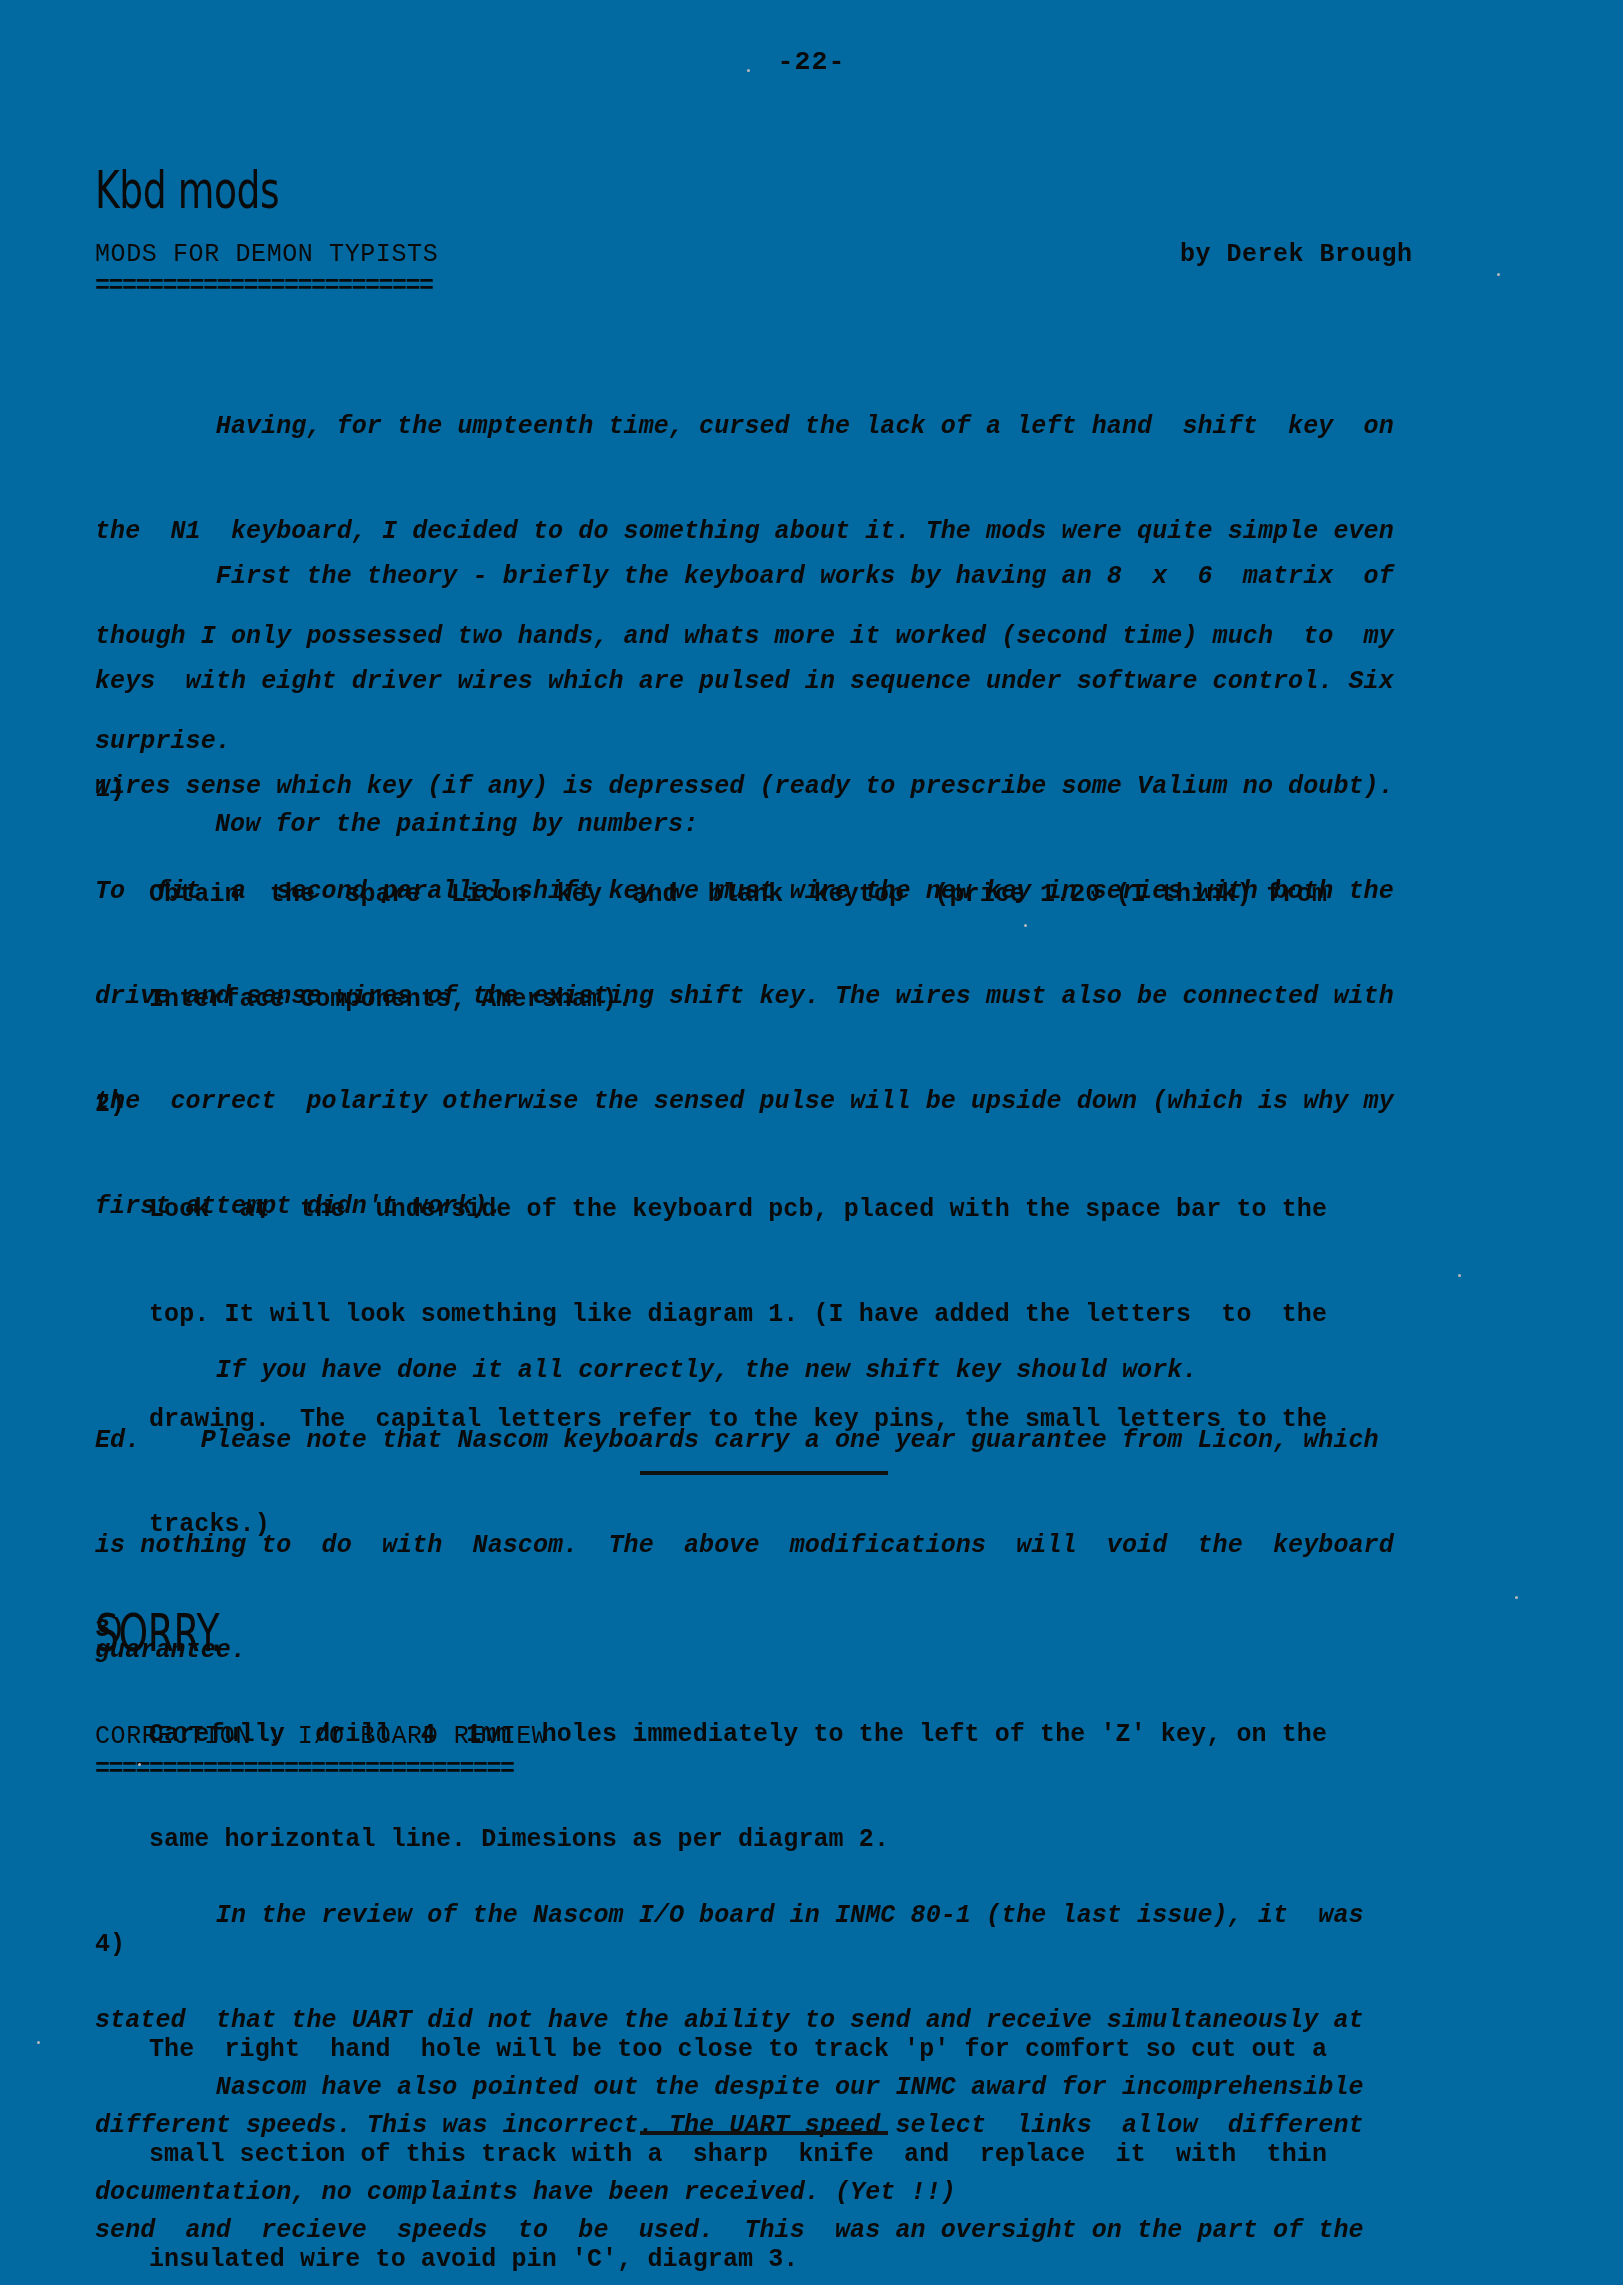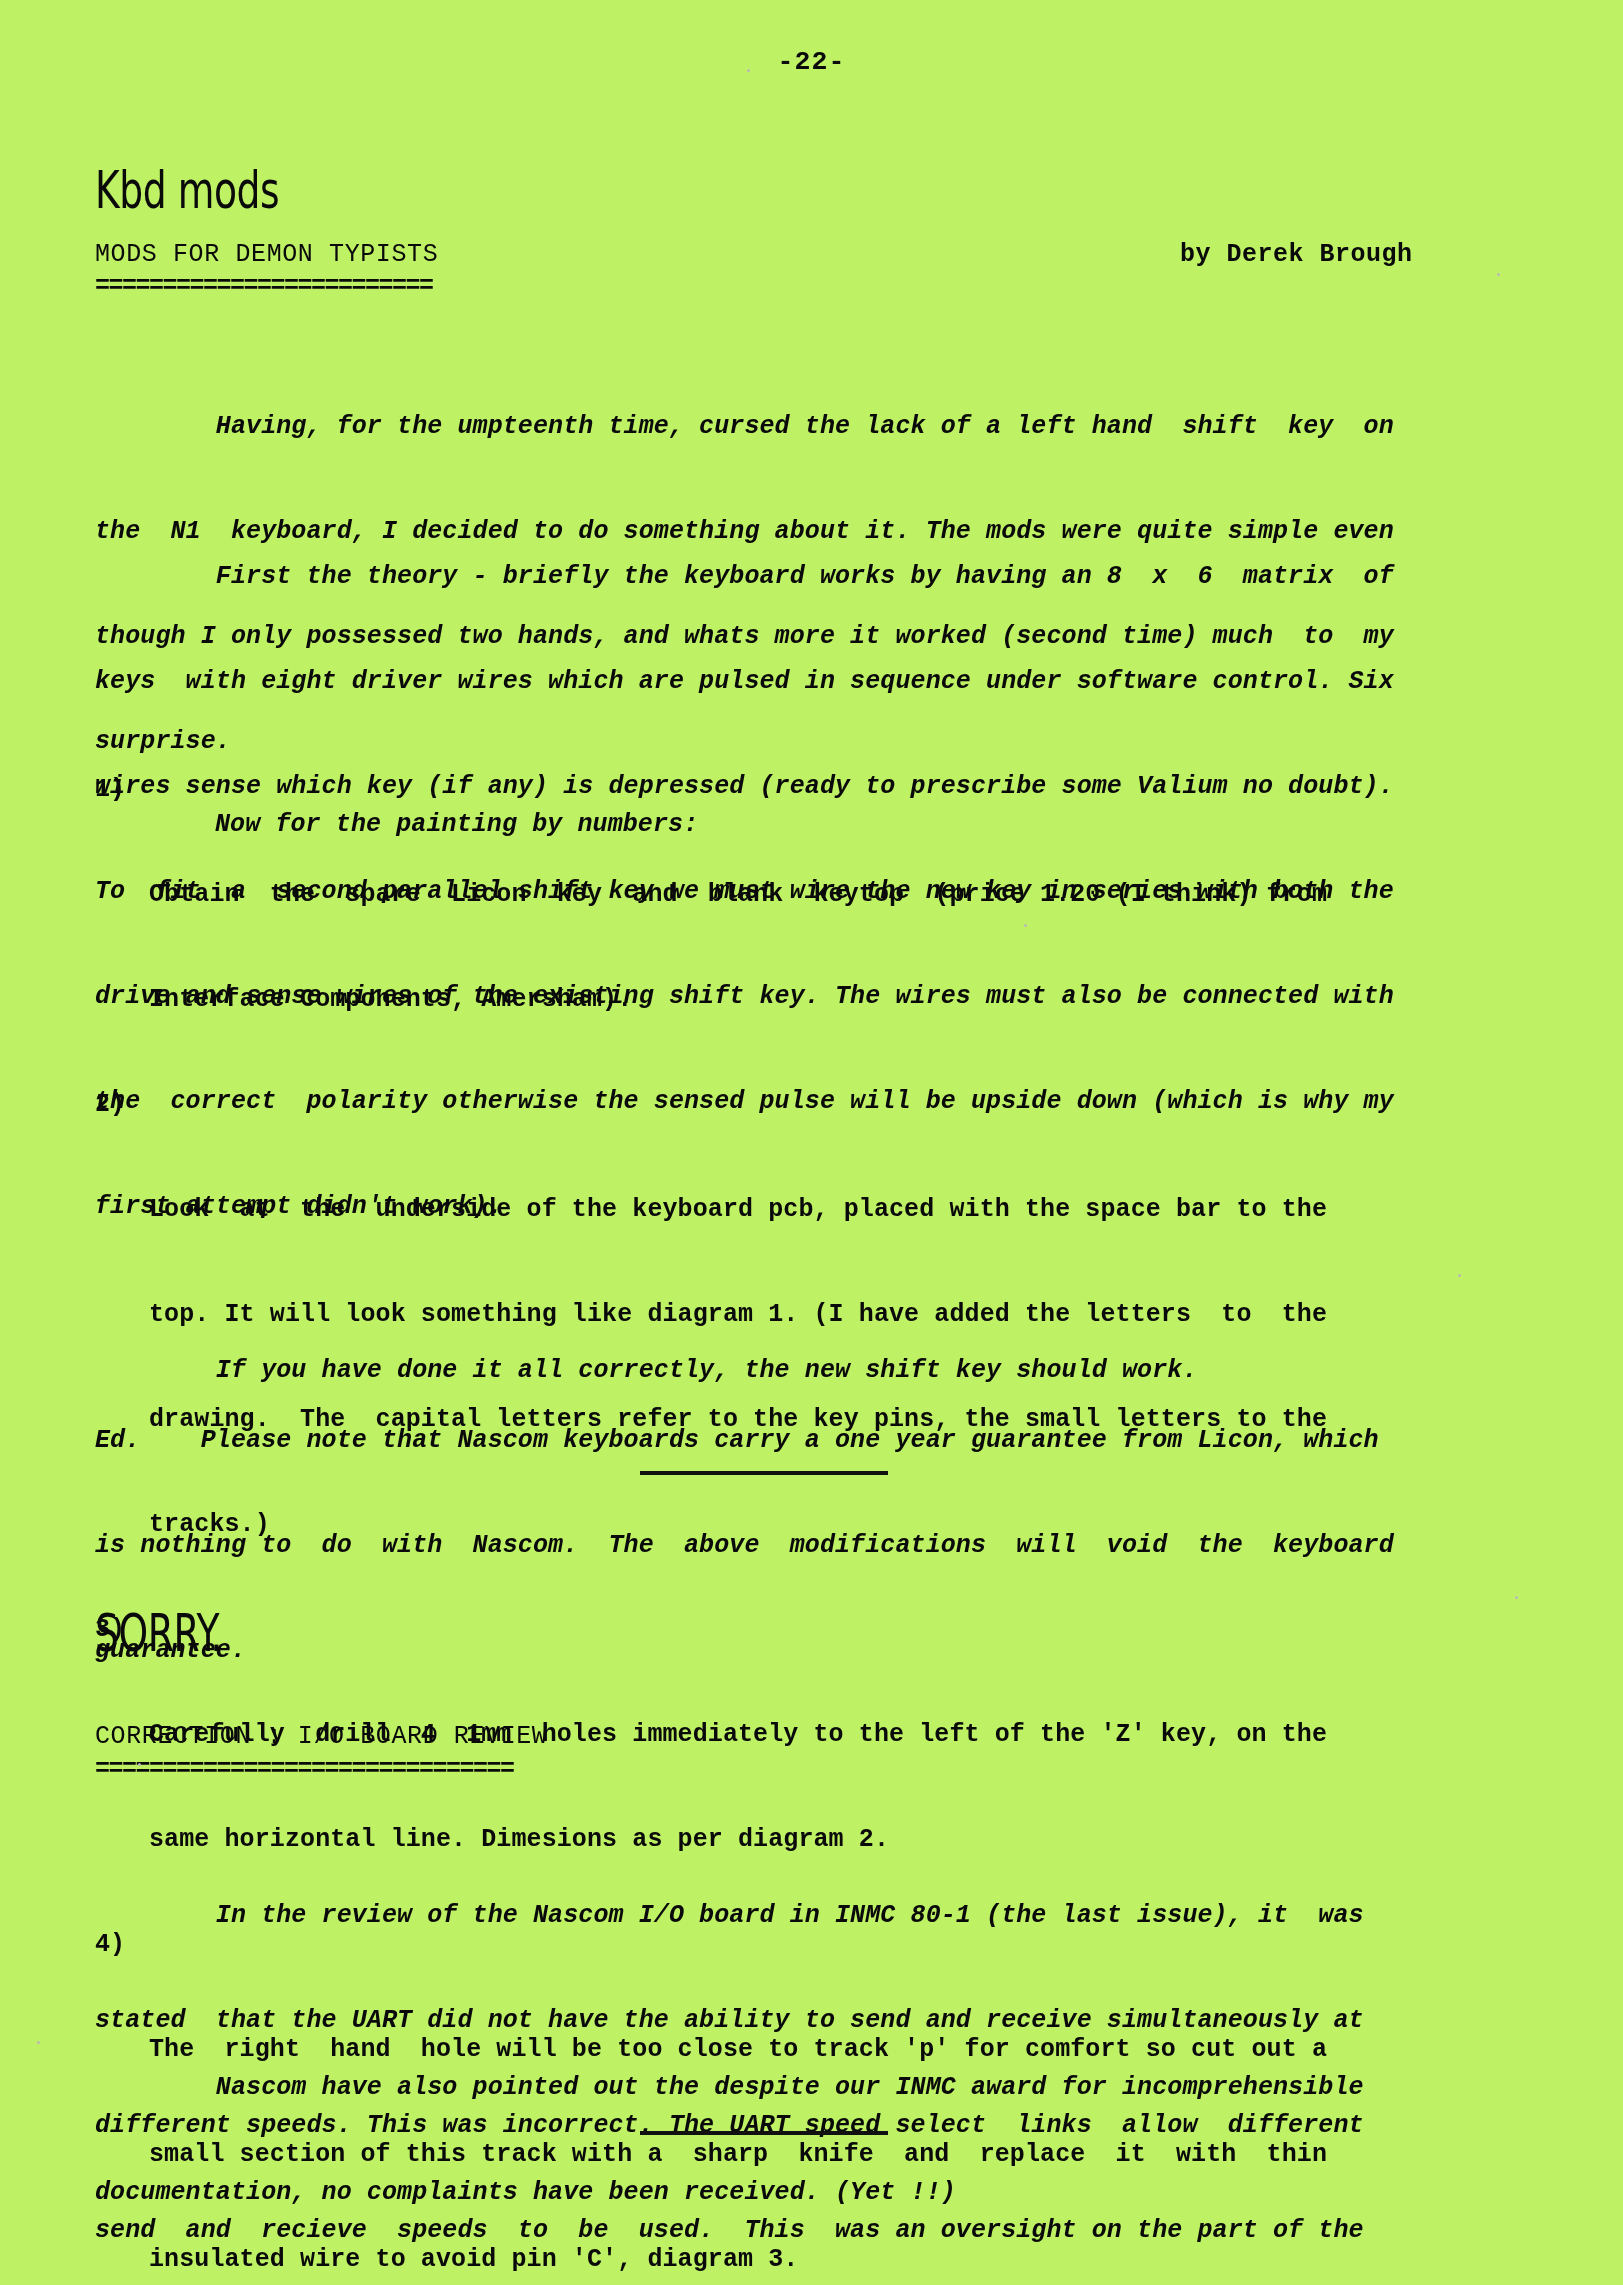--- a/index.html
+++ b/index.html
@@ -14,21 +14,21 @@
     font-family: "Liberation Mono", "DejaVu Sans Mono", monospace;
     color: #0a0a0a;
     overflow: hidden;
   }
 
   .page {
     position: absolute;
     left: 0; top: 0;
     width: 1623px;
     height: 2285px;
-    background: #bef264;
+    background: #0369a1;
   }
 
   
   .page-number {
     position: absolute;
     top: 47px;
     left: 0;
     width: 1623px;
     text-align: center;
     font-family: "Liberation Mono", "DejaVu Sans Mono", monospace;

